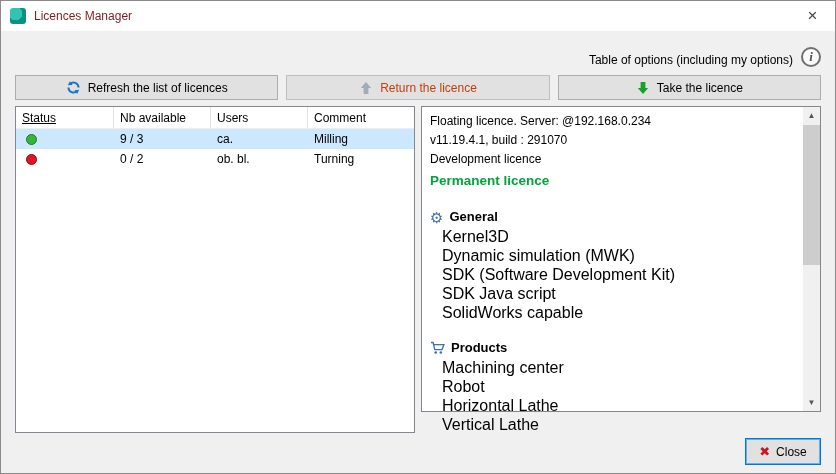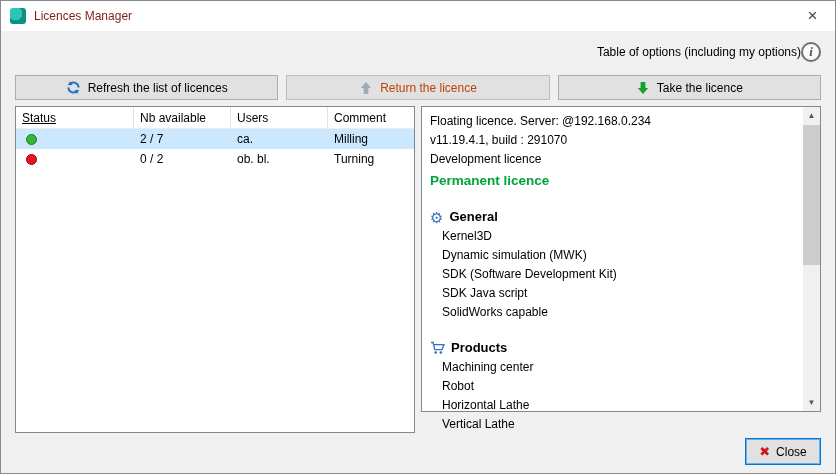--- a/index.html
+++ b/index.html
@@ -32,21 +32,21 @@
   .title-text { font-size:12px; color:#7f1d1d; }
   .titlebar-close {
     margin-left:auto;
     width:45px; height:30px;
     display:flex; align-items:center; justify-content:center;
     font-size:17px; color:#444;
   }
   
   .options-row {
     position:absolute; top:36px; left:14px; right:14px; height:30px;
-    display:flex; align-items:center; justify-content:flex-end; 
+    display:flex; align-items:flex-end; justify-content:flex-end; gap:8px;
   }
   .options-label { font-size:12px; color:#000; }
   .info-circle {
     width:20px; height:20px; border-radius:50%;
     border:2px solid #6f6f6f; color:#555;
     display:flex; align-items:center; justify-content:center;
     font-family:"Liberation Serif", serif;
     font-weight:bold; font-style:italic; font-size:13px;
     background:#fafafa;
   }
@@ -69,21 +69,21 @@
   .panel-left {
     position:absolute; top:105px; left:14px; width:400px; height:327px;
     background:#fff; border:1px solid #828790;
   }
   .lt-header { display:flex; height:22px; align-items:center; border-bottom:1px solid #ededed; }
   .lt-hcell {
     padding-left:6px; height:100%; display:flex; align-items:center;
     border-right:1px solid #e2e2e2; font-size:12px; color:#000;
   }
   .lt-hcell:last-child { border-right:none; }
-  .col-status { width:118px;text-decoration:underline; } .col-nb { width:97px; } .col-users { width:97px; } .col-comment { flex:1; }
+  .col-status { width:98px;text-decoration:underline; } .col-nb { width:97px; } .col-users { width:97px; } .col-comment { flex:1; }
   .lt-row { display:flex; height:20px; align-items:center; font-size:12px; }
   .lt-row.selected { background:#cce8ff; }
   .lt-cell { padding-left:6px; display:flex; align-items:center; height:100%; }
   .dot {
     width:11px; height:11px; border-radius:50%;
     margin-left:4px;
   }
   .dot-green { background:#35b53a; border:1px solid #1f7a23; }
   .dot-red   { background:#e81123; border:1px solid #8e0a14; }
   
@@ -91,21 +91,21 @@
     position:absolute; top:105px; left:420px; width:400px; height:306px;
     background:#fff; border:1px solid #828790;
   }
   .details-content { padding:5px 26px 0 8px; }
   .detail-line { line-height:19px; font-size:12px; }
   .permanent-line { margin-top:2px; line-height:20px; font-size:13.5px; font-weight:bold; color:#00a33c; }
   .section { margin-top:16px; }
   .section-head { display:flex; align-items:center; gap:6px; font-weight:bold; font-size:13px; line-height:20px; }
   .gear-glyph { font-size:15px; color:#3f6fb5; line-height:1; }
   .section-items { padding-left:12px; }
-  .section-item { line-height:19px; font-size:12px; }
+  .section-item { line-height:19px; font-size:16px; }
   
   .scrollbar {
     position:absolute; top:0; right:0; bottom:0; width:17px;
     background:#f0f0f0;
   }
   .scroll-arrow {
     position:absolute; left:0; width:17px; height:17px;
     display:flex; align-items:center; justify-content:center;
     font-size:8px; color:#555;
   }
@@ -180,21 +180,21 @@
     <div class="lt-header">
       <div class="lt-hcell col-status">Status</div>
       <div class="lt-hcell col-nb">Nb available</div>
       <div class="lt-hcell col-users">Users</div>
       <div class="lt-hcell col-comment">Comment</div>
     </div>
     <div class="lt-row selected">
       <div class="lt-cell col-status">
           <span class="dot dot-green"></span>
         </div>
-      <div class="lt-cell col-nb">2 / 7</div>
+      <div class="lt-cell col-nb">9 / 3</div>
       <div class="lt-cell col-users">ca.</div>
       <div class="lt-cell col-comment">Milling</div>
     </div>
     <div class="lt-row">
       <div class="lt-cell col-status">
           <span class="dot dot-red"></span>
         </div>
       <div class="lt-cell col-nb">0 / 2</div>
       <div class="lt-cell col-users">ob. bl.</div>
       <div class="lt-cell col-comment">Turning</div>

